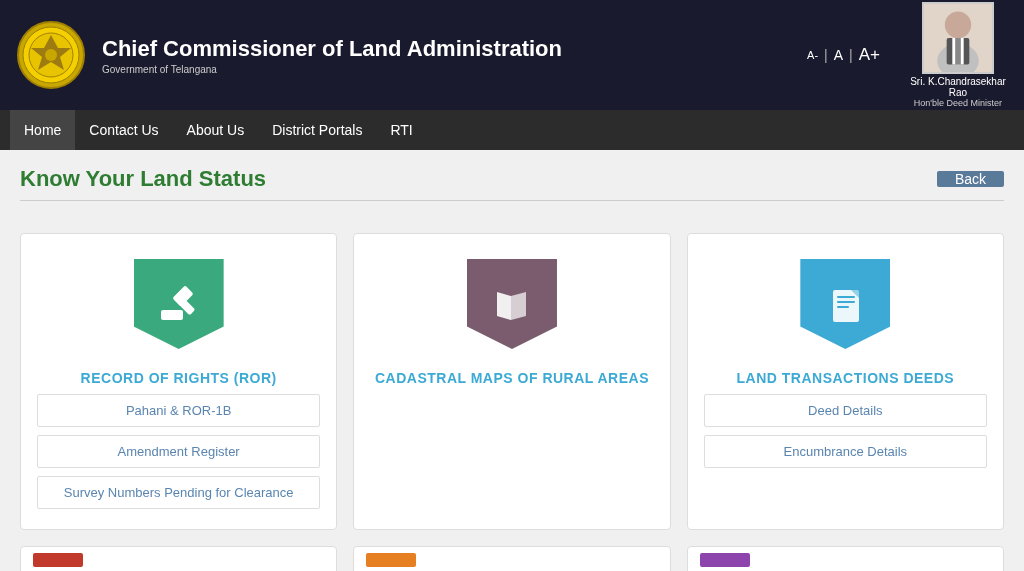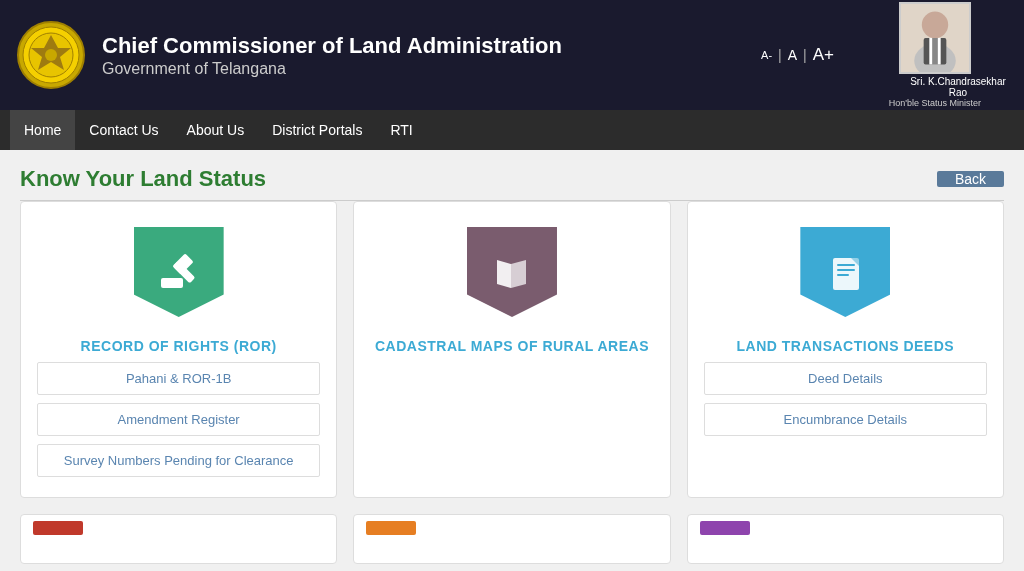--- a/index.html
+++ b/index.html
@@ -28,21 +28,21 @@
       flex: 1;
     }
     .header-title {
       color: white;
       font-size: 22px;
       font-weight: bold;
       line-height: 1.3;
     }
     .header-subtitle {
       color: #ccc;
-      font-size: 16px;
+      font-size: 10px;
     }
     .font-controls {
       display: flex;
       align-items: center;
       gap: 6px;
       margin-right: 20px;
     }
     .font-controls span {
       color: white;
       cursor: pointer;
@@ -73,21 +73,20 @@
     .header-person-img svg {
       width: 72px;
       height: 72px;
     }
     .header-person-name {
       color: white;
       font-size: 10px;
       text-align: center;
       margin-top: 2px;
       max-width: 100px;
-      margin-left: 46px;
     }
     .header-person-title {
       color: #ccc;
       font-size: 9px;
       text-align: center;
     }
 
     
     .navbar {
       background: #2c2c2c;
@@ -120,21 +119,21 @@
 
     
     .main-content {
       padding: 16px 20px;
       background: #f0f0f0;
     }
     .page-header {
       display: flex;
       align-items: center;
       justify-content: space-between;
-      margin-bottom: 0;
+      margin-bottom: 32px;
       border-bottom: 1px solid #ccc;
       padding-bottom: 8px;
     }
     .page-title {
       color: #2e7d32;
       font-size: 22px;
       font-weight: bold;
     }
     .back-btn {
       background: #5a7a9a;
@@ -272,21 +271,21 @@
         <rect width="72" height="72" fill="#e0d5c8"></rect>
         <circle cx="36" cy="22" r="14" fill="#c8a898"></circle>
         <ellipse cx="36" cy="60" rx="22" ry="18" fill="#c0c0c0"></ellipse>
 
         <rect x="24" y="36" width="24" height="28" rx="2" fill="#555"></rect>
         <rect x="30" y="36" width="12" height="28" fill="white"></rect>
         <rect x="33" y="36" width="6" height="28" fill="#888"></rect>
       </svg>
     </div>
     <div class="header-person-name">Sri. K.Chandrasekhar Rao</div>
-    <div class="header-person-title">Hon'ble Status Minister</div>
+    <div class="header-person-title">Hon'ble Deed Minister</div>
   </div>
 </header>
 
 <nav class="navbar">
   <div class="navbar-item active">
     <span>Home</span>
   </div>
   <div class="navbar-item">
     <span>Contact Us</span>
   </div>

